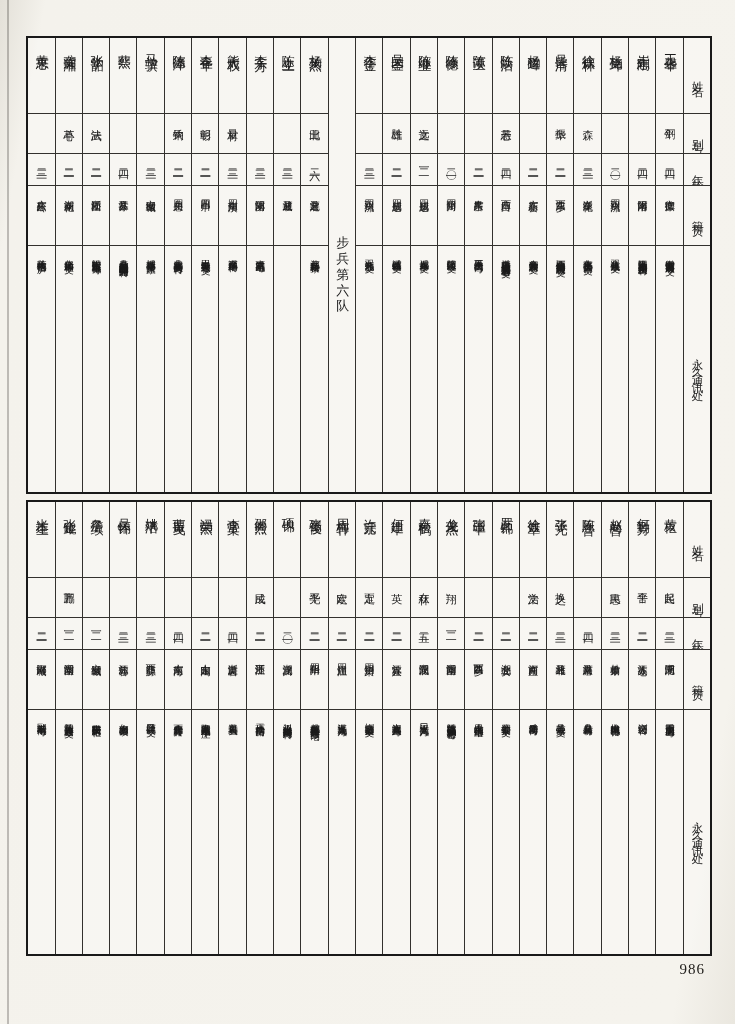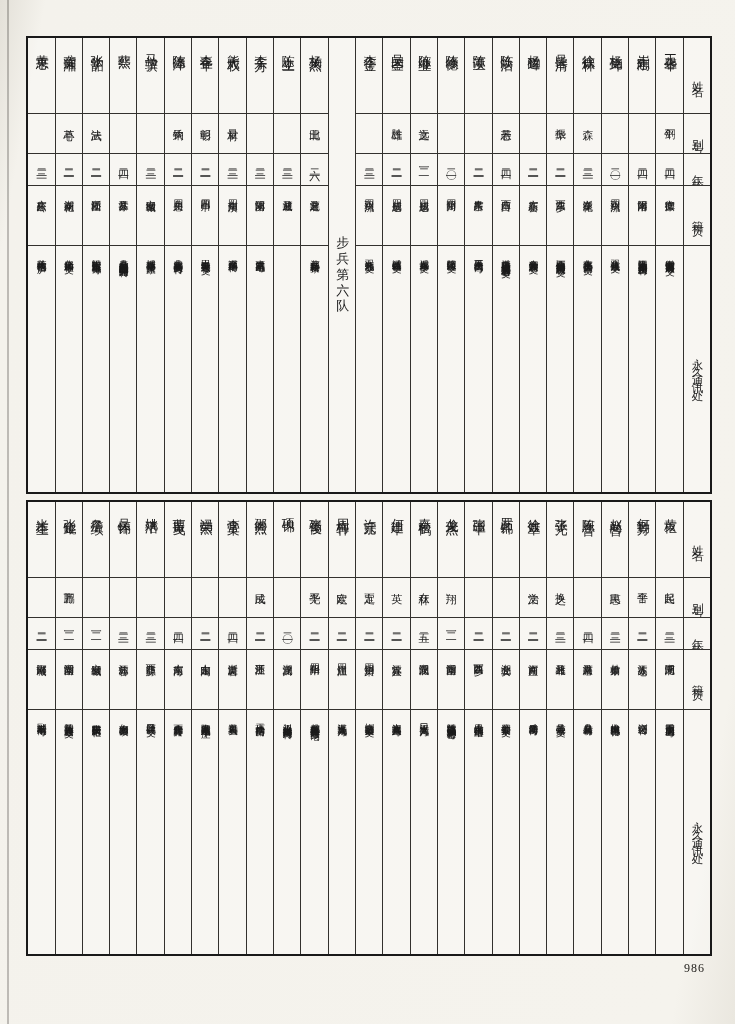--- a/index.html
+++ b/index.html
@@ -53,21 +53,21 @@
   .r-alias  .vtext { font-size:11px;  letter-spacing:1px; }
   .r-age    .vtext { font-size:11px;  letter-spacing:1px; }
   .r-native .vtext { font-size:10px;  letter-spacing:0.5px; }
   .r-addr   .vtext { font-size:9.5px; letter-spacing:0.5px; max-height:150px; }
   .hc { align-items:center; padding-top:0; }
   .hc .vtext { font-size:12px; letter-spacing:5px; }
   .r-addr.hc .vtext { font-size:11.5px; letter-spacing:8px; max-height:none; }
   .section-col .vtext { font-size:13px; letter-spacing:16px; }
   #page-number {
     position:absolute; right:30px; top:961px;
-    font-size:12px; letter-spacing:1px; color:#23211e;
+    font-size:15px; letter-spacing:1px; color:#23211e;
   }
 </style>
 </head>
 <body>
 
 <div class="page">
   <div class="scan-edge"></div>
 
   <div class="ctable" id="top-table">
       <div class="col header-col">

